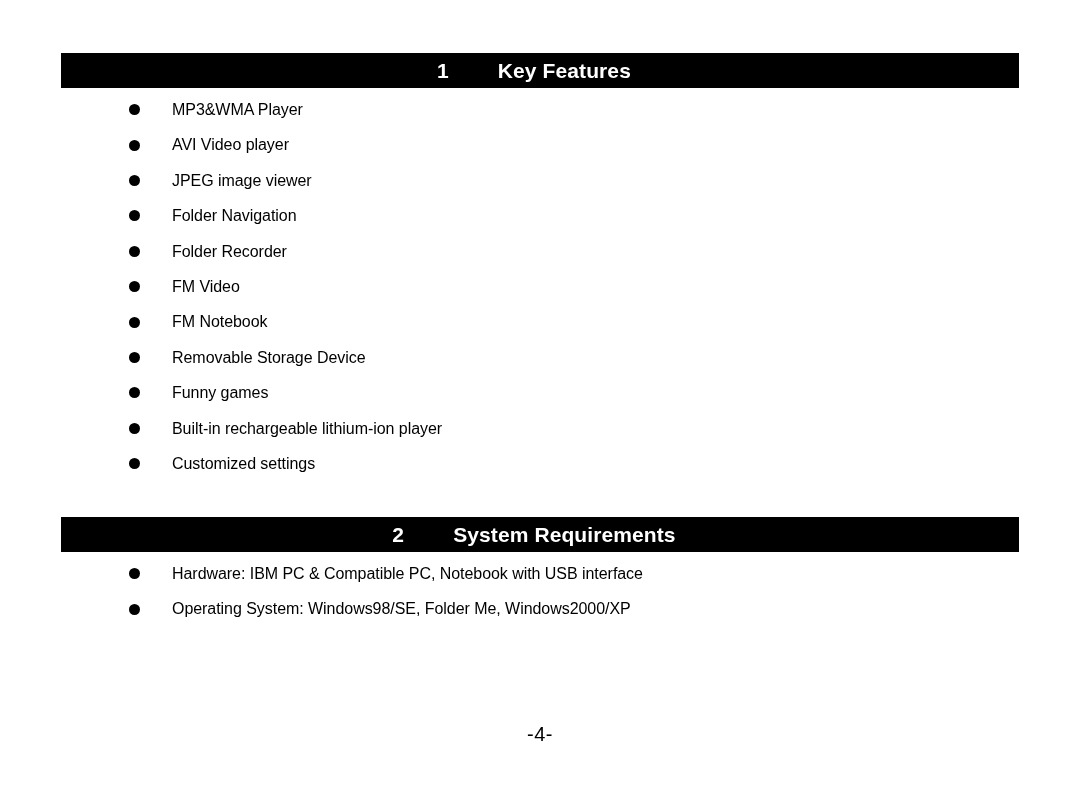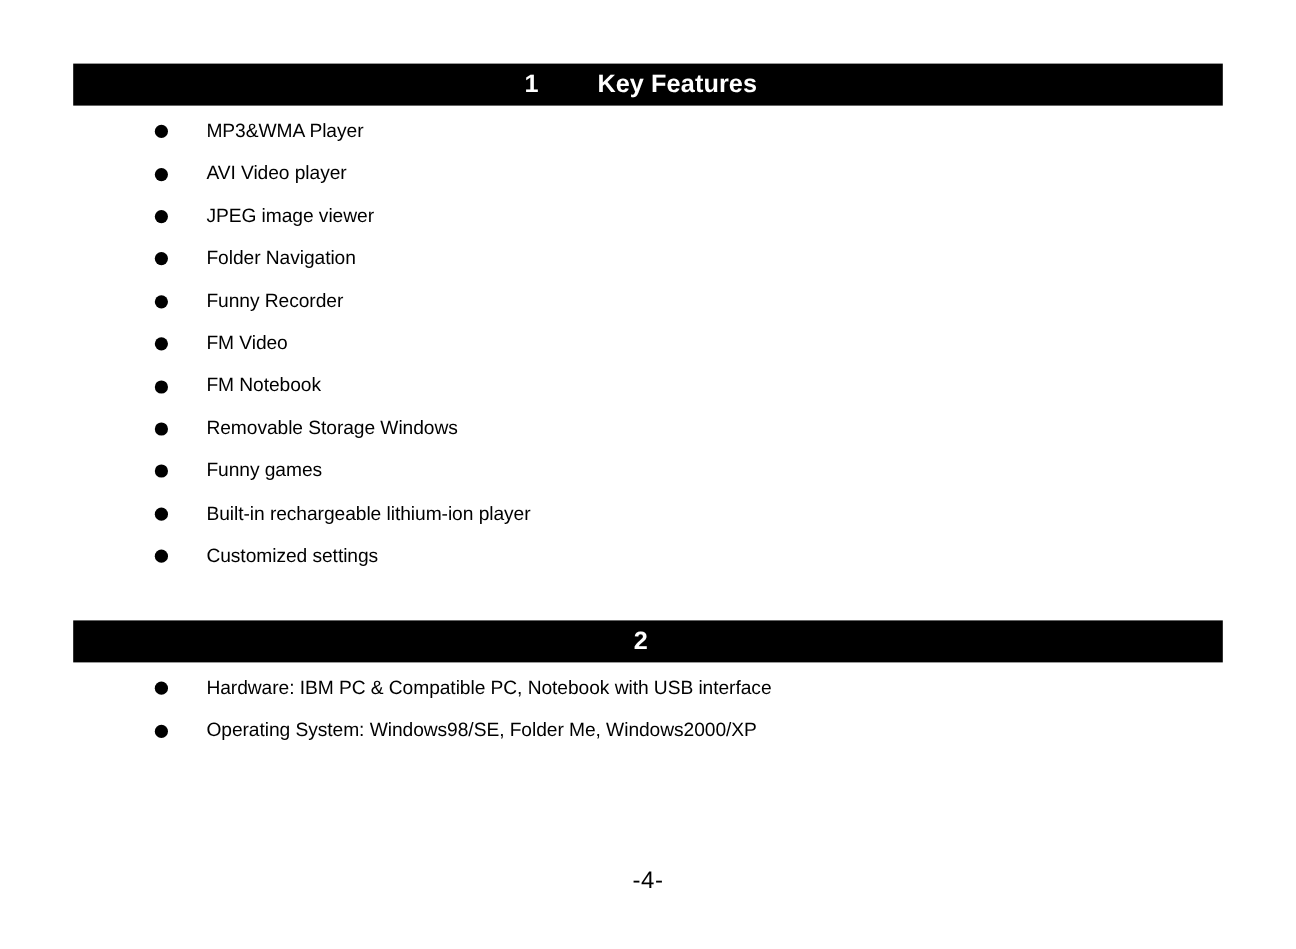--- a/index.html
+++ b/index.html
@@ -131,51 +131,52 @@
     <li class="bullet-item">
       <span class="bullet-dot"></span>
       <span class="bullet-text">JPEG image viewer</span>
     </li>
     <li class="bullet-item">
       <span class="bullet-dot"></span>
       <span class="bullet-text">Folder Navigation</span>
     </li>
     <li class="bullet-item">
       <span class="bullet-dot"></span>
-      <span class="bullet-text">Funny Recorder</span>
+      <span class="bullet-text">Folder Recorder</span>
     </li>
     <li class="bullet-item">
       <span class="bullet-dot"></span>
       <span class="bullet-text">FM Video</span>
     </li>
     <li class="bullet-item">
       <span class="bullet-dot"></span>
       <span class="bullet-text">FM Notebook</span>
     </li>
     <li class="bullet-item">
       <span class="bullet-dot"></span>
-      <span class="bullet-text">Removable Storage Windows</span>
+      <span class="bullet-text">Removable Storage Device</span>
     </li>
     <li class="bullet-item">
       <span class="bullet-dot"></span>
       <span class="bullet-text">Funny games</span>
     </li>
     <li class="bullet-item">
       <span class="bullet-dot"></span>
       <span class="bullet-text">Built-in rechargeable lithium-ion player</span>
     </li>
     <li class="bullet-item">
       <span class="bullet-dot"></span>
       <span class="bullet-text">Customized settings</span>
     </li>
   </ul>
 
   <div class="section-bar" id="bar-2">
     <div class="bar-inner">
       <span class="sec-num">2</span>
+      <span class="sec-title">System Requirements</span>
     </div>
   </div>
 
   <ul class="bullet-list" id="list-sysreq">
     <li class="bullet-item">
       <span class="bullet-dot"></span>
       <span class="bullet-text">Hardware: IBM PC &amp; Compatible PC, Notebook with USB interface</span>
     </li>
     <li class="bullet-item">
       <span class="bullet-dot"></span>

